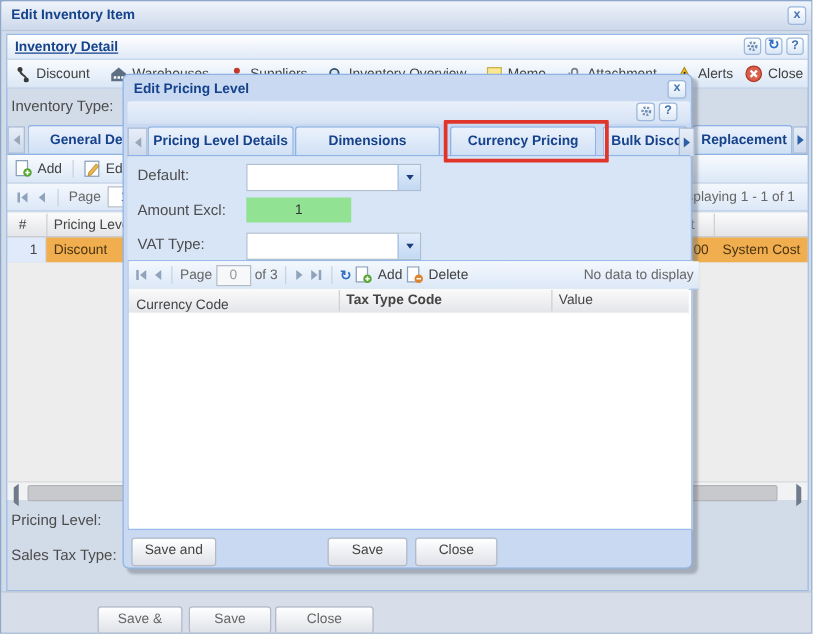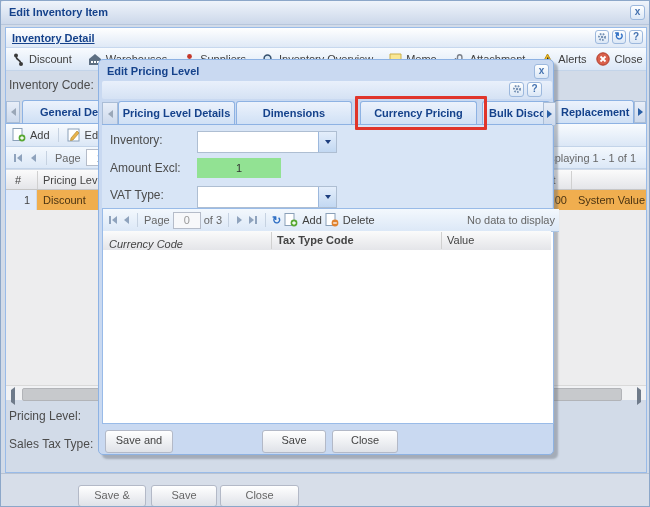--- a/index.html
+++ b/index.html
@@ -180,21 +180,21 @@
     <span class="spacer"></span>
     <span class="titem">
       <svg class="icon" width="14" height="14" viewBox="0 0 14 14">
         <circle cx="7" cy="7" r="6.2" fill="#d9604b" stroke="#b03a27"></circle>
         <path d="M4.5 4.5 L9.5 9.5 M9.5 4.5 L4.5 9.5" stroke="#fff" stroke-width="1.8"></path>
       </svg>
       <span>Close</span>
     </span>
   </div>
 
-  <span class="abs form-label" style="left:8px;top:77px;">Inventory Code:</span>
+  <span class="abs form-label" style="left:8px;top:77px;">Inventory Type:</span>
 
   <div class="abs tab-scroller" style="left:5px;top:100px;">
     <span class="tri tri-l gray"></span>
   </div>
   <div class="abs tab" style="left:21px;top:99px;width:110px;padding:0 6px;">
     <span>General Detail</span>
   </div>
   <div class="abs tab" style="left:553px;top:99px;width:80px;padding:0 6px;text-align:left;">
     <span>Replacement</span>
   </div>
@@ -244,21 +244,21 @@
   <span class="abs" style="left:577px;top:173px;color:#444;margin-top:46px;">Cost Type</span>
   <div class="gcol-line" style="left:36px;top:170px;height:18px;"></div>
   <div class="gcol-line" style="left:570px;top:170px;height:18px;"></div>
 
   <div class="abs cellnum" style="left:5px;top:189px;width:31px;height:20px;padding:4px 6px 0 0;">
     <span>1</span>
   </div>
   <div class="abs orange-row" style="left:36px;top:189px;width:609px;height:20px;"></div>
   <span class="abs" style="left:42px;top:193px;color:#4a3312;z-index:1;">Discount</span>
   <span class="abs" style="left:526px;top:193px;width:40px;text-align:right;color:#4a3312;z-index:1;">0.00</span>
-  <span class="abs" style="left:577px;top:193px;color:#4a3312;z-index:1;">System Value</span>
+  <span class="abs" style="left:577px;top:193px;color:#4a3312;z-index:1;">System Cost</span>
 
   <div class="abs" style="left:5px;top:209px;width:640px;height:175px;background:#ededee;"></div>
 
   <div class="abs hscroll" style="left:5px;top:384px;width:640px;height:15px;">
     <span class="sb-arrow" style="left:5px;"><span class="tri tri-l dark"></span></span>
     <div class="hthumb" style="left:16px;width:598px;"></div>
     <span class="sb-arrow" style="right:5px;"><span class="tri tri-r dark"></span></span>
   </div>
 
   <span class="abs form-label" style="left:8px;top:408px;">Pricing Level:</span>
@@ -302,21 +302,21 @@
     <div class="red-box" style="left:256px;top:36px;width:126px;height:28px;"></div>
     <div class="tab" style="left:383px;top:41px;width:60px;text-align:left;padding-left:6px;">
       <span>Bulk Discount</span>
     </div>
     <div class="tab-scroller" style="left:444px;top:42px;width:11px;">
       <span class="tri tri-r blue"></span>
     </div>
     <div class="strip-line" style="left:3px;top:64px;width:450px;"></div>
 
     <div class="dlg-form">
-      <span class="form-label" style="position:absolute;left:8px;top:8px;">Inventory:</span>
+      <span class="form-label" style="position:absolute;left:8px;top:8px;">Default:</span>
       <div class="combo" style="left:95px;top:6px;">
         <span class="combo-body"></span>
         <span class="combo-trig">
             <span class="tri-down"></span>
           </span>
       </div>
 
       <span class="form-label" style="position:absolute;left:8px;top:36px;">Amount Excl:</span>
       <div style="position:absolute;left:95px;top:33px;width:84px;height:20px;background:#92e293;text-align:center;line-height:20px;color:#333;">1</div>
 
@@ -366,21 +366,21 @@
             <circle cx="10" cy="10" r="3.4" fill="#e08330"></circle>
             <path d="M8.2 10 H11.8" stroke="#fff" stroke-width="1.3"></path>
           </svg>
           <span>Delete</span>
         </span>
         <span class="spacer"></span>
         <span class="muted">No data to display</span>
       </div>
 
       <div class="ghead" style="position:absolute;left:0;top:22px;width:448px;height:19px;">
-        <span style="position:absolute;left:6px;top:7px;color:#444;font-style:italic;">Currency Code</span>
+        <span style="position:absolute;left:6px;top:7px;color:#444;">Currency Code</span>
         <span style="position:absolute;left:174px;top:3px;color:#444;font-weight:bold;">Tax Type Code</span>
         <span style="position:absolute;left:344px;top:3px;color:#444;">Value</span>
         <span class="gcol-line" style="left:168px;top:1px;height:17px;"></span>
         <span class="gcol-line" style="left:338px;top:1px;height:17px;"></span>
       </div>
       <div style="position:absolute;left:0;top:41px;width:448px;height:171px;background:#fff;"></div>
     </div>
 
     <div class="btn dark" style="left:6px;top:370px;width:66px;height:21px;line-height:19px;">Save and New</div>
     <div class="btn dark" style="left:163px;top:370px;width:62px;height:21px;line-height:19px;">Save</div>

